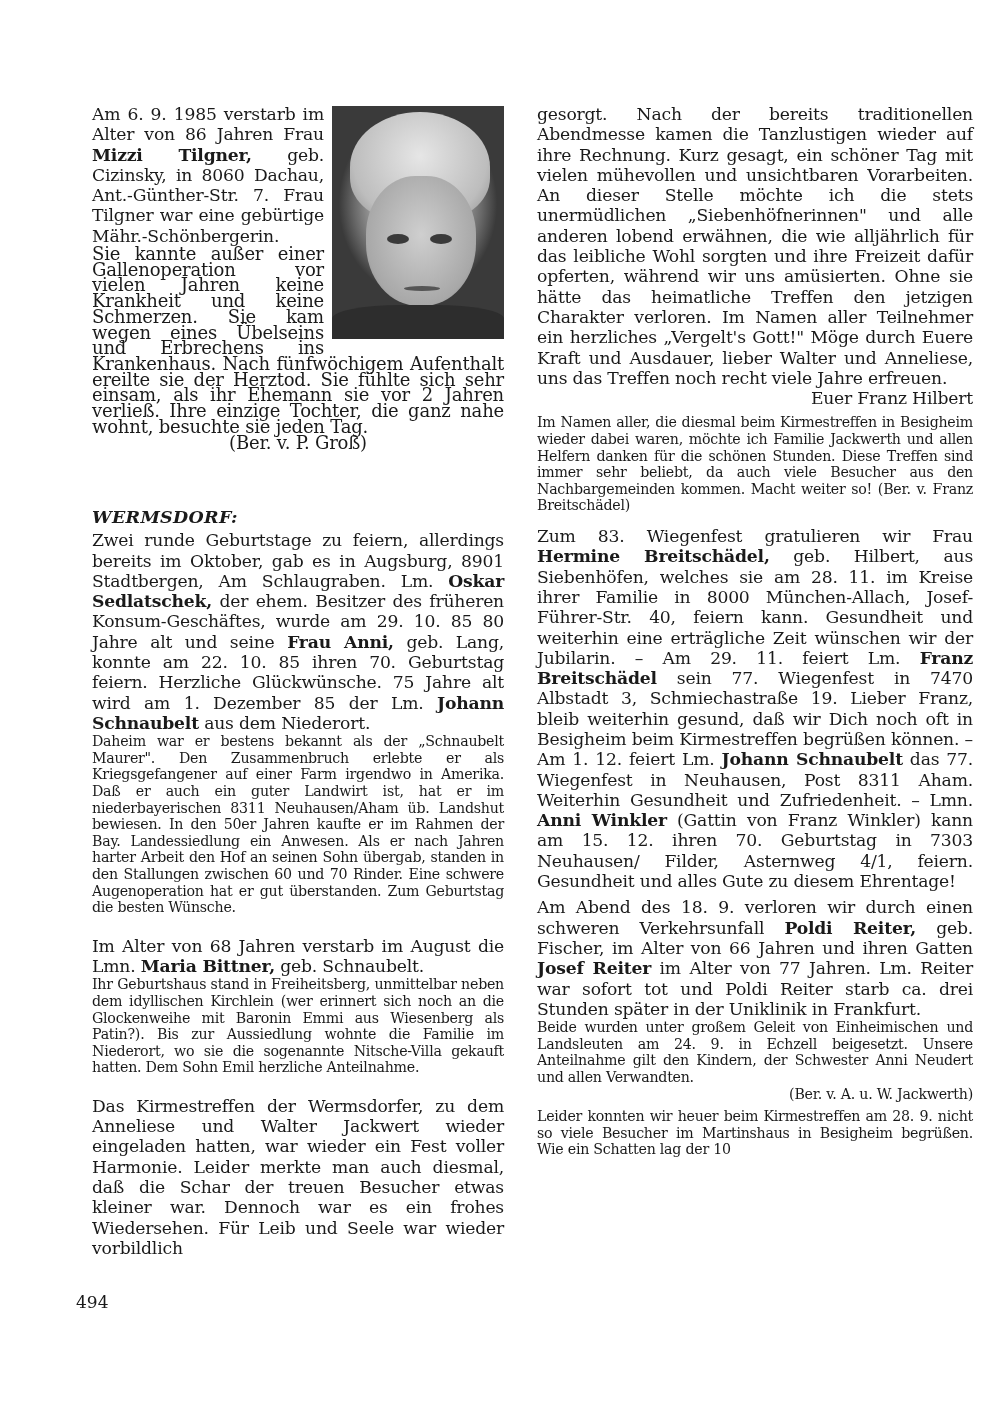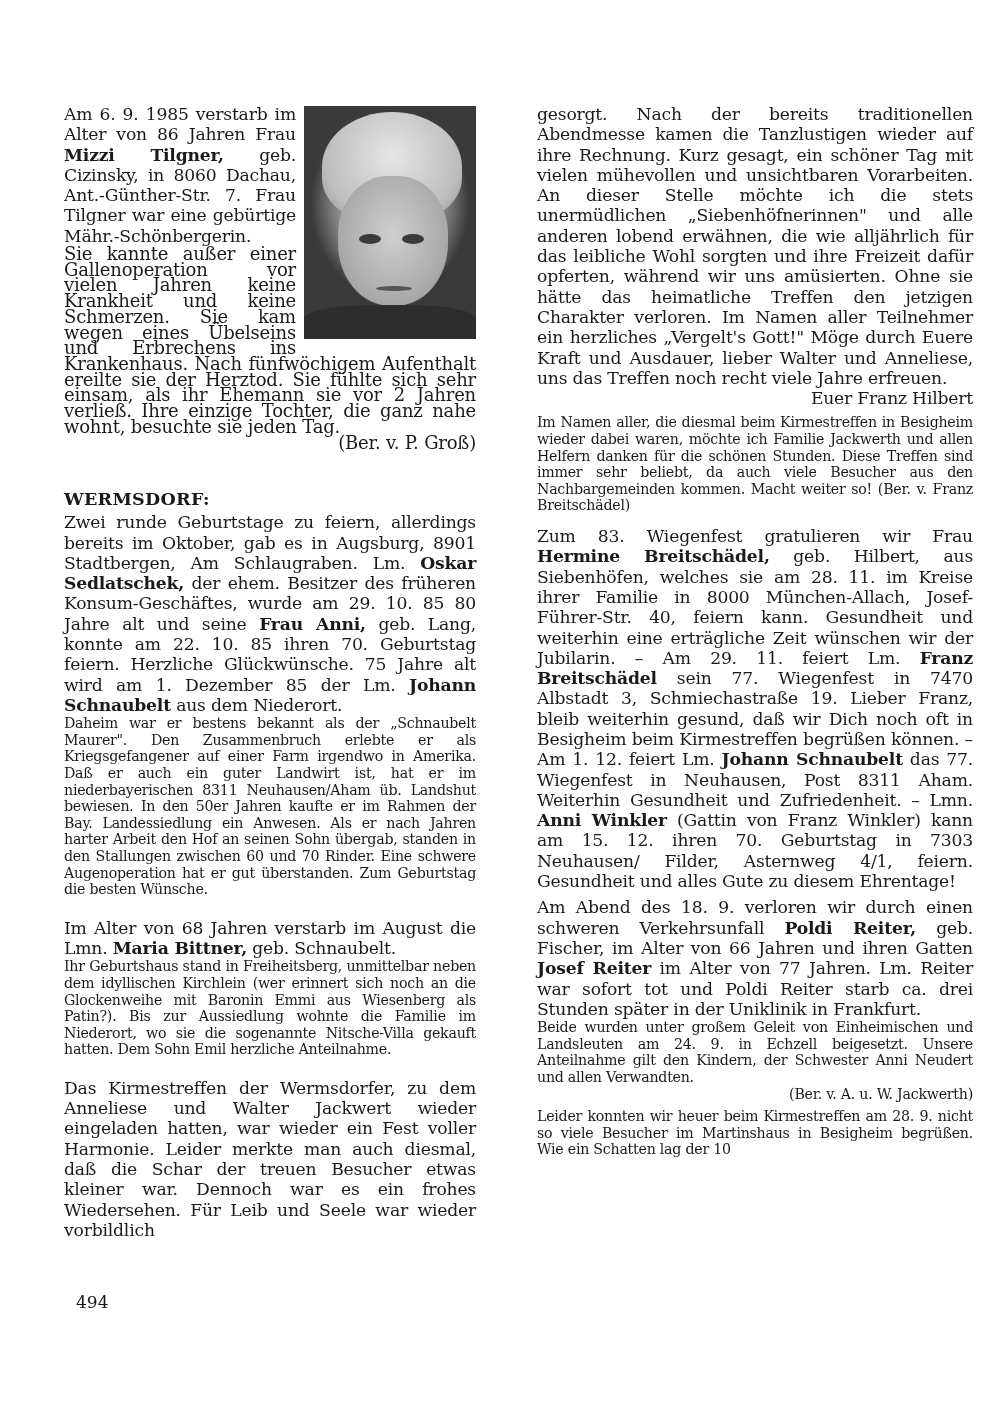--- a/index.html
+++ b/index.html
@@ -1,40 +1,40 @@
 <!DOCTYPE html>
 <html><head>
 <meta charset="utf-8">
 <style>
   html, body { margin: 0; padding: 0; background: #ffffff; }
   body { width: 1000px; height: 1413px; position: relative; overflow: hidden;
          font-family: "DejaVu Serif", "Liberation Serif", serif; color: #1a1a1a; }
   .col { position: absolute; }
-  .col-left { left: 64px; top: 104px; width: 412px; }
+  .col-left { left: 92px; top: 104px; width: 412px; }
   .col-right { left: 537px; top: 104px; width: 436px; }
   p { margin: 0; text-align: justify; hyphens: manual; }
   .lg { font-size: 17.2px; line-height: 20.3px; letter-spacing: -0.2px; }
   .sm { font-size: 14.2px; line-height: 16.6px; letter-spacing: -0.25px; }
   .xs { font-size: 18px; line-height: 15.7px; letter-spacing: -0.2px; }
   b { font-weight: bold; }
   .photo { float: right; width: 172px; height: 233px; margin: 2px 0 4px 8px;
            background: radial-gradient(ellipse 46% 40% at 50% 42%, #d8d8d8 0%, #b8b8b8 45%, #6a6a6a 80%, #3a3a3a 100%);
            position: relative; overflow: hidden; }
   .photo .hair { position: absolute; left: 18px; top: 6px; width: 140px; height: 110px; border-radius: 50% 50% 40% 40%;
                  background: radial-gradient(circle at 50% 40%, #e6e6e6, #bdbdbd 70%, #8a8a8a); }
   .photo .face { position: absolute; left: 34px; top: 70px; width: 110px; height: 130px; border-radius: 45% 45% 48% 48%;
                  background: radial-gradient(ellipse at 50% 45%, #cfcfcf, #a8a8a8 70%, #707070); }
   .photo .eye { position: absolute; top: 128px; width: 22px; height: 10px; border-radius: 50%; background: #3a3a3a; }
   .photo .eye.l { left: 55px; } .photo .eye.r { left: 98px; }
   .photo .mouth { position: absolute; left: 72px; top: 180px; width: 36px; height: 5px; border-radius: 50%; background: #555; }
   .photo .shoulders { position: absolute; left: 0; bottom: 0; width: 172px; height: 34px; background: #2d2d2d;
                       border-radius: 40% 40% 0 0; }
-  .credit { display: flex; justify-content: flex-end; }
+  .credit { display: flex; justify-content: center; }
   .right-sign { text-align: right; }
-  .heading { font-weight: bold; font-size: 17.5px; letter-spacing: 0.3px; margin-top: 38px; margin-bottom: 2px; line-height: 22px; }
+  .heading { font-weight: bold; font-size: 17.5px; letter-spacing: 0.3px; margin-top: 56px; margin-bottom: 2px; line-height: 22px; font-style: italic; }
   .gap-s { height: 6px; } .gap-m { height: 12px; } .gap-l { height: 20px; }
   .pagenum { position: absolute; left: 76px; top: 1292px; font-size: 17px; }
 </style>
 </head>
 <body>
 
 <div class="col col-left">
 
   <div class="photo" title="Portrait photo of Mizzi Tilgner">
     <div class="hair"></div>

